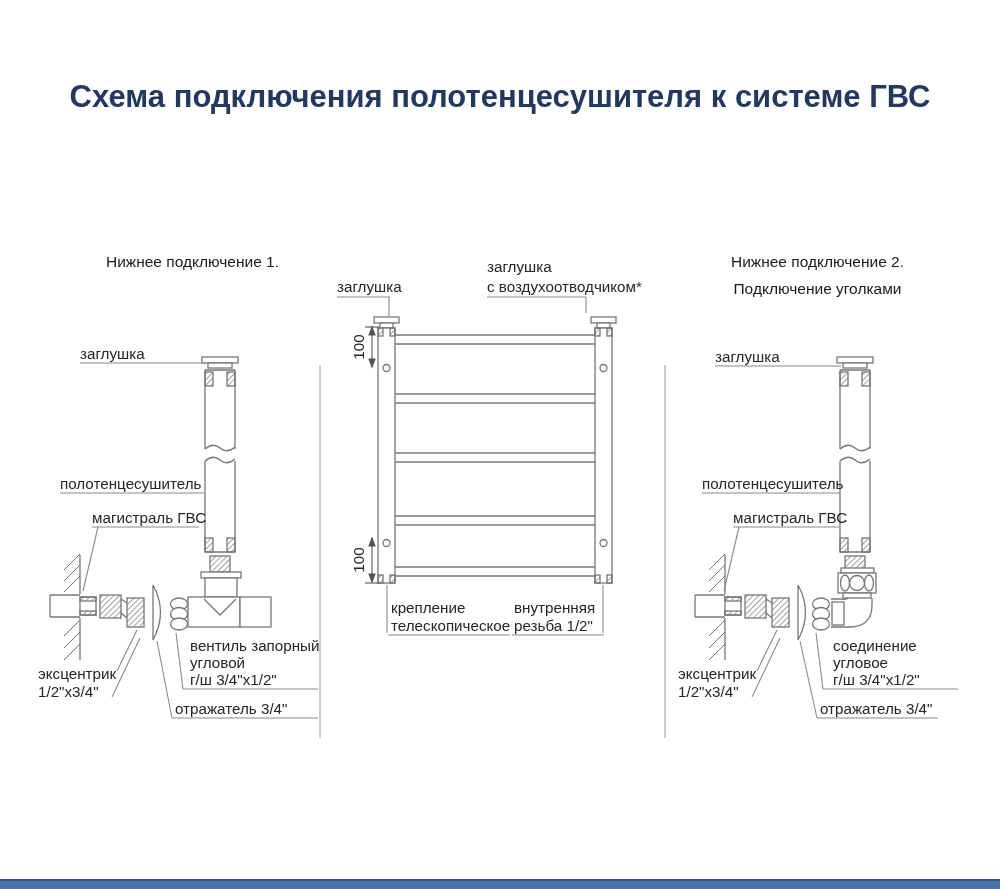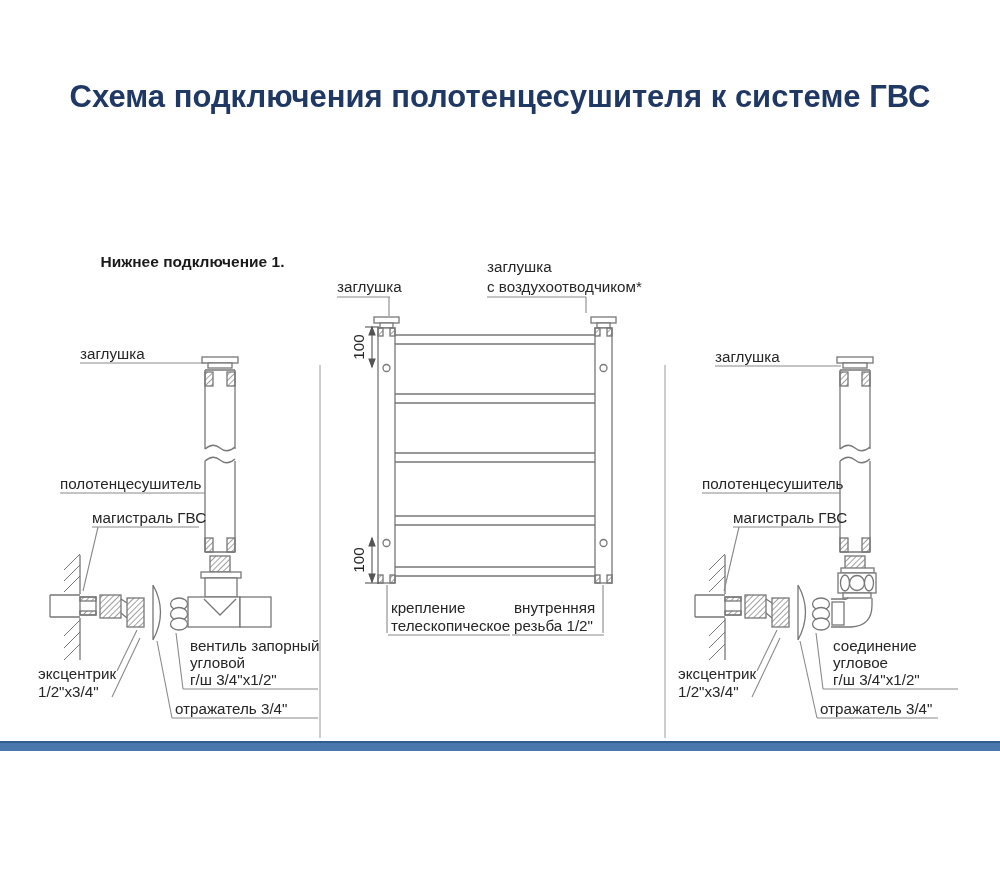--- a/index.html
+++ b/index.html
@@ -1,37 +1,41 @@
 <!DOCTYPE html>
 <html><head>
 <meta charset="utf-8">
 <style>
   html,body{margin:0;padding:0;background:#ffffff;}
-  .page{position:relative;width:1000px;height:751px;background:#fff;overflow:hidden;
+  .page{position:relative;width:1000px;height:889px;background:#fff;overflow:hidden;
         font-family:"Liberation Sans",sans-serif;}
   .title{position:absolute;left:0;top:79px;width:1000px;text-align:center;
          font-size:31px;font-weight:bold;color:#1F3864;letter-spacing:0px;}
-  .hdr{position:absolute;text-align:center;font-size:15.5px;font-weight:bold;color:#1a1a1a;}
+  .hdr{position:absolute;text-align:center;font-size:15.5px;font-weight:normal;color:#1a1a1a;}
   .hdr div{margin-bottom:9px;}
   svg{position:absolute;left:0;top:0;}
   svg text{font-family:"Liberation Sans",sans-serif;font-size:15.2px;fill:#262626;}
   .footer{position:absolute;left:0;bottom:0;width:1000px;height:8px;
           background:#4A77AB;border-top:2px solid #2F5D8F;}
 </style>
 </head>
 <body>
 
 <div class="page">
 
   <div class="title">Схема подключения полотенцесушителя к системе ГВС</div>
 
   <div class="hdr" style="left:60px;top:253px;width:265px;">
     <div>Нижнее подключение 1.</div>
   </div>
 
+  <div class="hdr" style="left:685px;top:253px;width:265px;">
+    <div>Нижнее подключение 2.</div>
+    <div>Подключение уголками</div>
+  </div>
 
   <svg width="1000" height="889" viewBox="0 0 1000 889">
     <defs>
       <pattern id="hatch" width="4" height="4" patternUnits="userSpaceOnUse" patternTransform="rotate(45)">
         <line x1="0" y1="0" x2="0" y2="4" stroke="#777" stroke-width="1.4"></line>
       </pattern>
 
       <g id="vpipe" fill="none" stroke="#777" stroke-width="1.3">
         <rect x="-3" y="0" width="36" height="6" fill="#fff"></rect>
         <rect x="3" y="6" width="24" height="5" fill="#fff"></rect>

